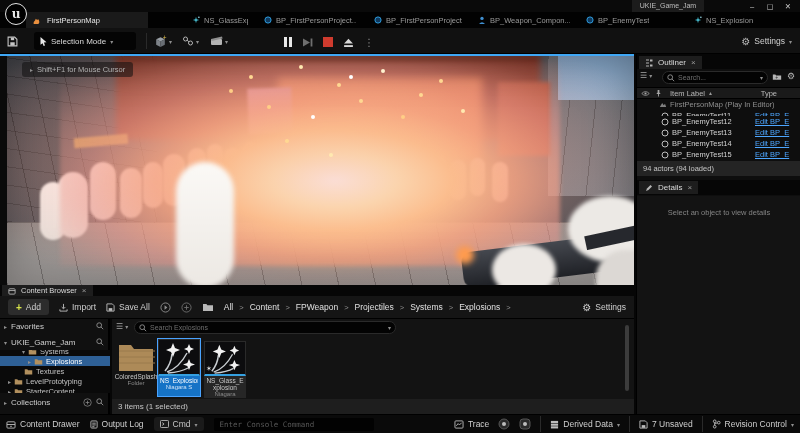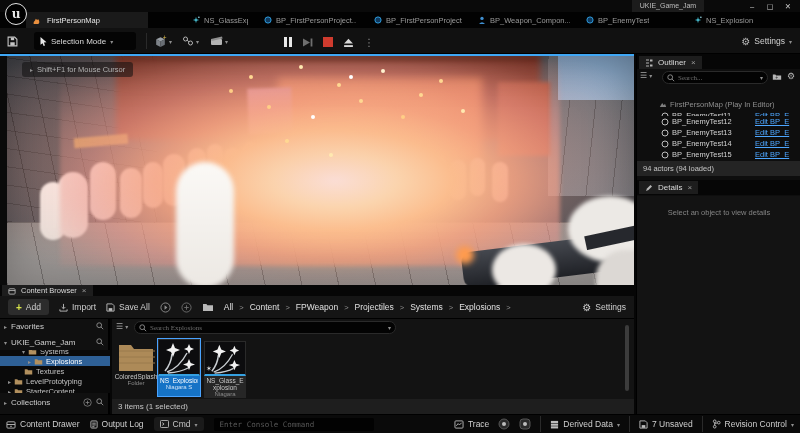--- a/index.html
+++ b/index.html
@@ -90,21 +90,21 @@
     background:rgba(14,14,14,.55); border-radius:3px; color:#b2b2b2; font-size:7.5px; }
   .vp-hint .tri { font-size:6px; color:#8d8d8d; }
 
   
   .rpanel { left:636px; top:54px; width:164px; height:360px; background:#0e0e0e; border-left:1px solid #000; }
   .ptab { height:13px; background:#1d1d1d; padding:0 6px; gap:5px; font-size:8px; color:#dadada; }
   .ptab .x { color:#9a9a9a; font-size:8px; }
   .ptabstrip { background:#060606; }
   .srch { background:#030303; border:1px solid #2a2a2a; border-radius:7px; height:13px; gap:3px; padding:0 4px; }
   .srch input { background:transparent; border:0; outline:0; color:#bdbdbd; font-size:7px; width:100%;
-    font-family:Liberation Serif, serif; }
+    font-family:Liberation Sans, sans-serif; }
   .srch input::placeholder { color:#6f6f6f; }
   .ol-header { background:#1a1a1a; border-top:1px solid #000; border-bottom:1px solid #000;
     font-size:7.5px; color:#b8b8b8; }
   .ol-row { height:11px; font-size:7.5px; color:#d2d2d2; }
   .ol-link { color:#4da6ff; text-decoration:underline; font-size:7.5px; }
   .ol-footer { background:#242424; font-size:7.5px; color:#c6c6c6; }
   .details-body { background:#131313; color:#848484; font-size:7.5px; text-align:center; }
 
   
   .cb-tabrow { left:0; top:285px; width:634px; height:11px; background:#060606; }
@@ -377,20 +377,37 @@
     <div class="ab row" style="left:135px;top:17px;gap:5px;">
       <span>
           <svg width="10" height="9" viewBox="0 0 12 9">
             <path d="M1 2 h3 l1 1.2 h6 V8.5 H1Z" fill="#b5b5b5"></path>
             <text x="4" y="8" font-size="6" fill="#2a2a2a" font-family="sans-serif">+</text>
           </svg>
         </span>
       <span style="font-size:9px;color:#b5b5b5;">⚙</span>
     </div>
 
+    <div class="ab row ol-header" style="left:0;top:33px;width:164px;height:12px;">
+      <span style="margin-left:4px;">
+          <svg width="9" height="7" viewBox="0 0 12 8">
+            <path d="M1 4 Q6 -1 11 4 Q6 9 1 4Z" fill="none" stroke="#a8a8a8"></path>
+            <circle cx="6" cy="4" r="1.4" fill="#a8a8a8"></circle>
+          </svg>
+        </span>
+      <span style="margin-left:5px;">
+          <svg width="7" height="8" viewBox="0 0 8 9">
+            <path d="M3 1 h2 v3 l1.5 1.5 h-5 L3 4Z" fill="#a8a8a8"></path>
+            <line x1="4" y1="5.5" x2="4" y2="8.5" stroke="#a8a8a8"></line>
+          </svg>
+        </span>
+      <span style="margin-left:8px;">Item Label</span>
+      <span style="font-size:5px;margin-left:3px;color:#9a9a9a;">▲</span>
+      <span style="margin-left:auto;margin-right:24px;">Type</span>
+    </div>
 
     <div class="ab" style="left:0;top:45px;width:164px;height:62px;overflow:hidden;">
       <div class="row ol-row" style="color:#8f8f8f;">
         <span style="margin-left:22px;">
             <svg width="8" height="7" viewBox="0 0 10 8">
               <path d="M1 7 L4 2 L6 5 L7.5 3 L9 7Z" fill="#7f7f7f"></path>
             </svg>
           </span>
         <span class="trunc" style="margin-left:3px;">FirstPersonMap (Play In Editor)</span>
       </div>

